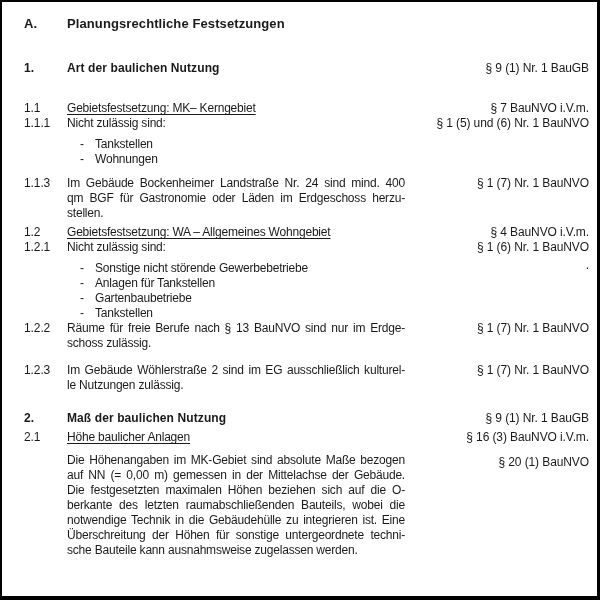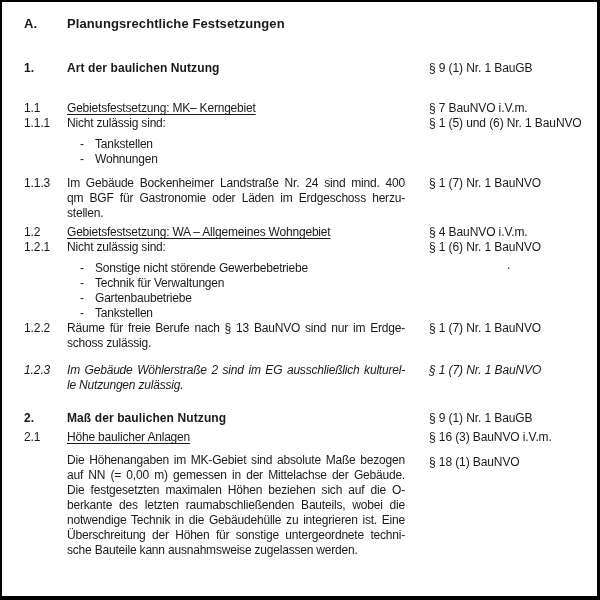--- a/index.html
+++ b/index.html
@@ -30,20 +30,21 @@
   }
   .col-text {
     font-size: 12px; line-height: 15px;
     letter-spacing: -0.2px;
   }
   .col-ref {
     padding-left: 24px;
     font-size: 12px; line-height: 15px;
     letter-spacing: -0.1px;
     white-space: nowrap;
+    text-align: right;
   }
   .doc-title { font-size: 13px; }
   .doc-title .col-text, .doc-title .col-num { font-size: 13px; font-weight: bold; letter-spacing: 0.1px; }
   .sec-title .col-text, .sec-title .col-num { font-weight: bold; letter-spacing: 0.1px; }
   .underline { text-decoration: underline; text-underline-offset: 2px; }
   
   .pl { display: block; }
   .pl.j { text-align: justify; text-align-last: justify; }
   
   .bullets { margin-top: 6px; }
@@ -51,21 +52,21 @@
     display: flex;
     padding-left: 13px;
     font-size: 12px; line-height: 15px;
     letter-spacing: -0.2px;
   }
   .bullet-dash { width: 15px; flex: 0 0 15px; }
   
   .m-top-30 { margin-top: 30px; }
   .m-top-20 { margin-top: 4px; }
   .m-top-18 { margin-top: 18px; }
-  .m-top-12 { margin-top: 12px; font-style: italic; }
+  .m-top-12 { margin-top: 12px; }
   .m-top-11 { margin-top: 25px; }
   .m-top-10 { }
   .m-top-9  { margin-top: 9px; }
   .m-top-8  { margin-top: 0; }
   .para-gap { margin-top: 8px; }
   .ref2 { margin-top: 10px; }
   .artifact-dot {
     display: block;
     margin: 6px 0 0 78px;
     font-size: 12px; line-height: 8px;
@@ -132,21 +133,21 @@
     <div class="col-num">1.2.1</div>
     <div class="col-text">
       <div>Nicht zulässig sind:</div>
       <div class="bullets">
         <div class="bullet-item">
           <span class="bullet-dash">-</span>
           <span>Sonstige nicht störende Gewerbebetriebe</span>
         </div>
         <div class="bullet-item">
           <span class="bullet-dash">-</span>
-          <span>Technik für Verwaltungen</span>
+          <span>Anlagen für Tankstellen</span>
         </div>
         <div class="bullet-item">
           <span class="bullet-dash">-</span>
           <span>Gartenbaubetriebe</span>
         </div>
         <div class="bullet-item">
           <span class="bullet-dash">-</span>
           <span>Tankstellen</span>
         </div>
       </div>
@@ -190,17 +191,17 @@
           <span class="pl j">auf NN (= 0,00 m) gemessen in der Mittelachse der Gebäude.</span>
           <span class="pl j">Die festgesetzten maximalen Höhen beziehen sich auf die O-</span>
           <span class="pl j">berkante des letzten raumabschließenden Bauteils, wobei die</span>
           <span class="pl j">notwendige Technik in die Gebäudehülle zu integrieren ist. Eine</span>
           <span class="pl j">Überschreitung der Höhen für sonstige untergeordnete techni-</span>
           <span class="pl">sche Bauteile kann ausnahmsweise zugelassen werden.</span>
         </div>
     </div>
     <div class="col-ref">
       <div>§ 16 (3) BauNVO i.V.m.</div>
-      <div class="ref2">§ 18 (1) BauNVO</div>
+      <div class="ref2">§ 20 (1) BauNVO</div>
     </div>
   </div>
 
 </div>
 
 </body></html>

